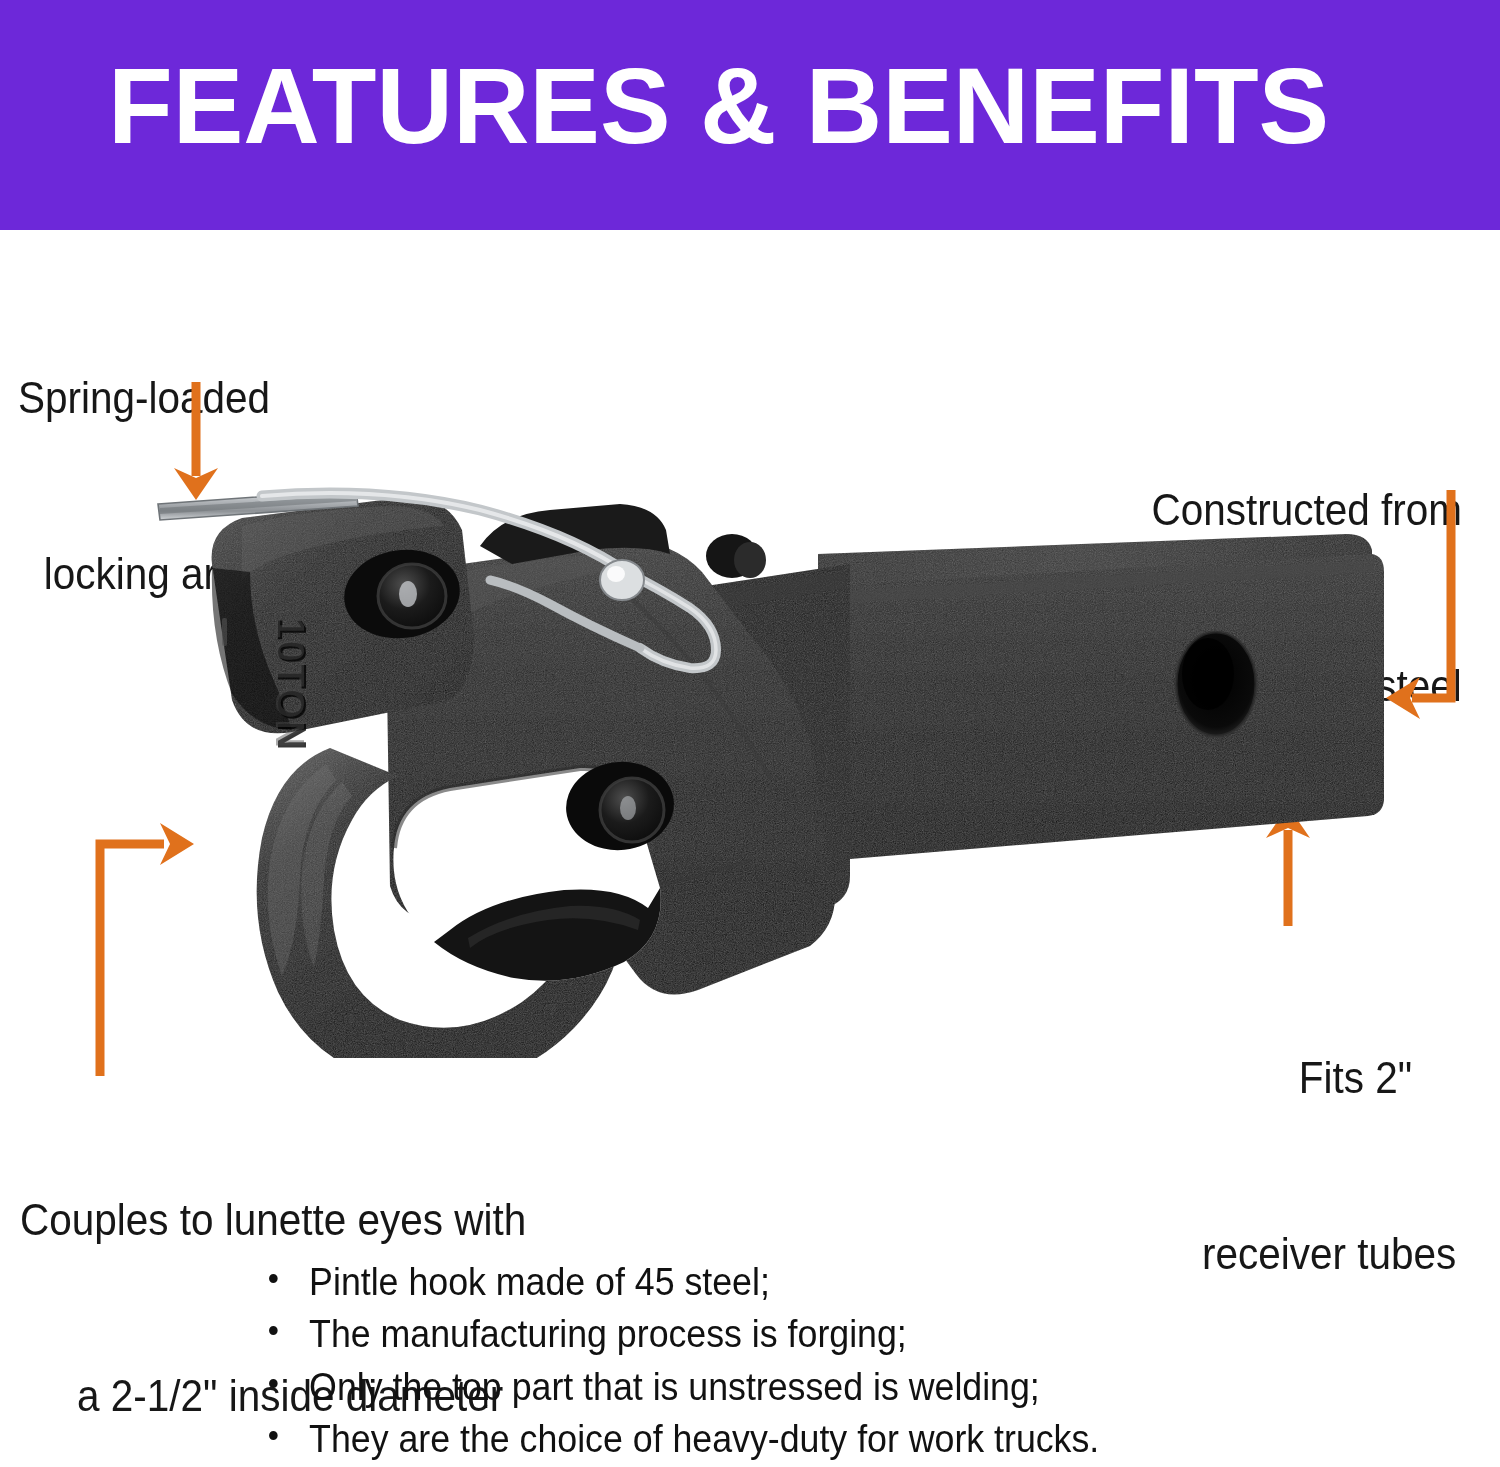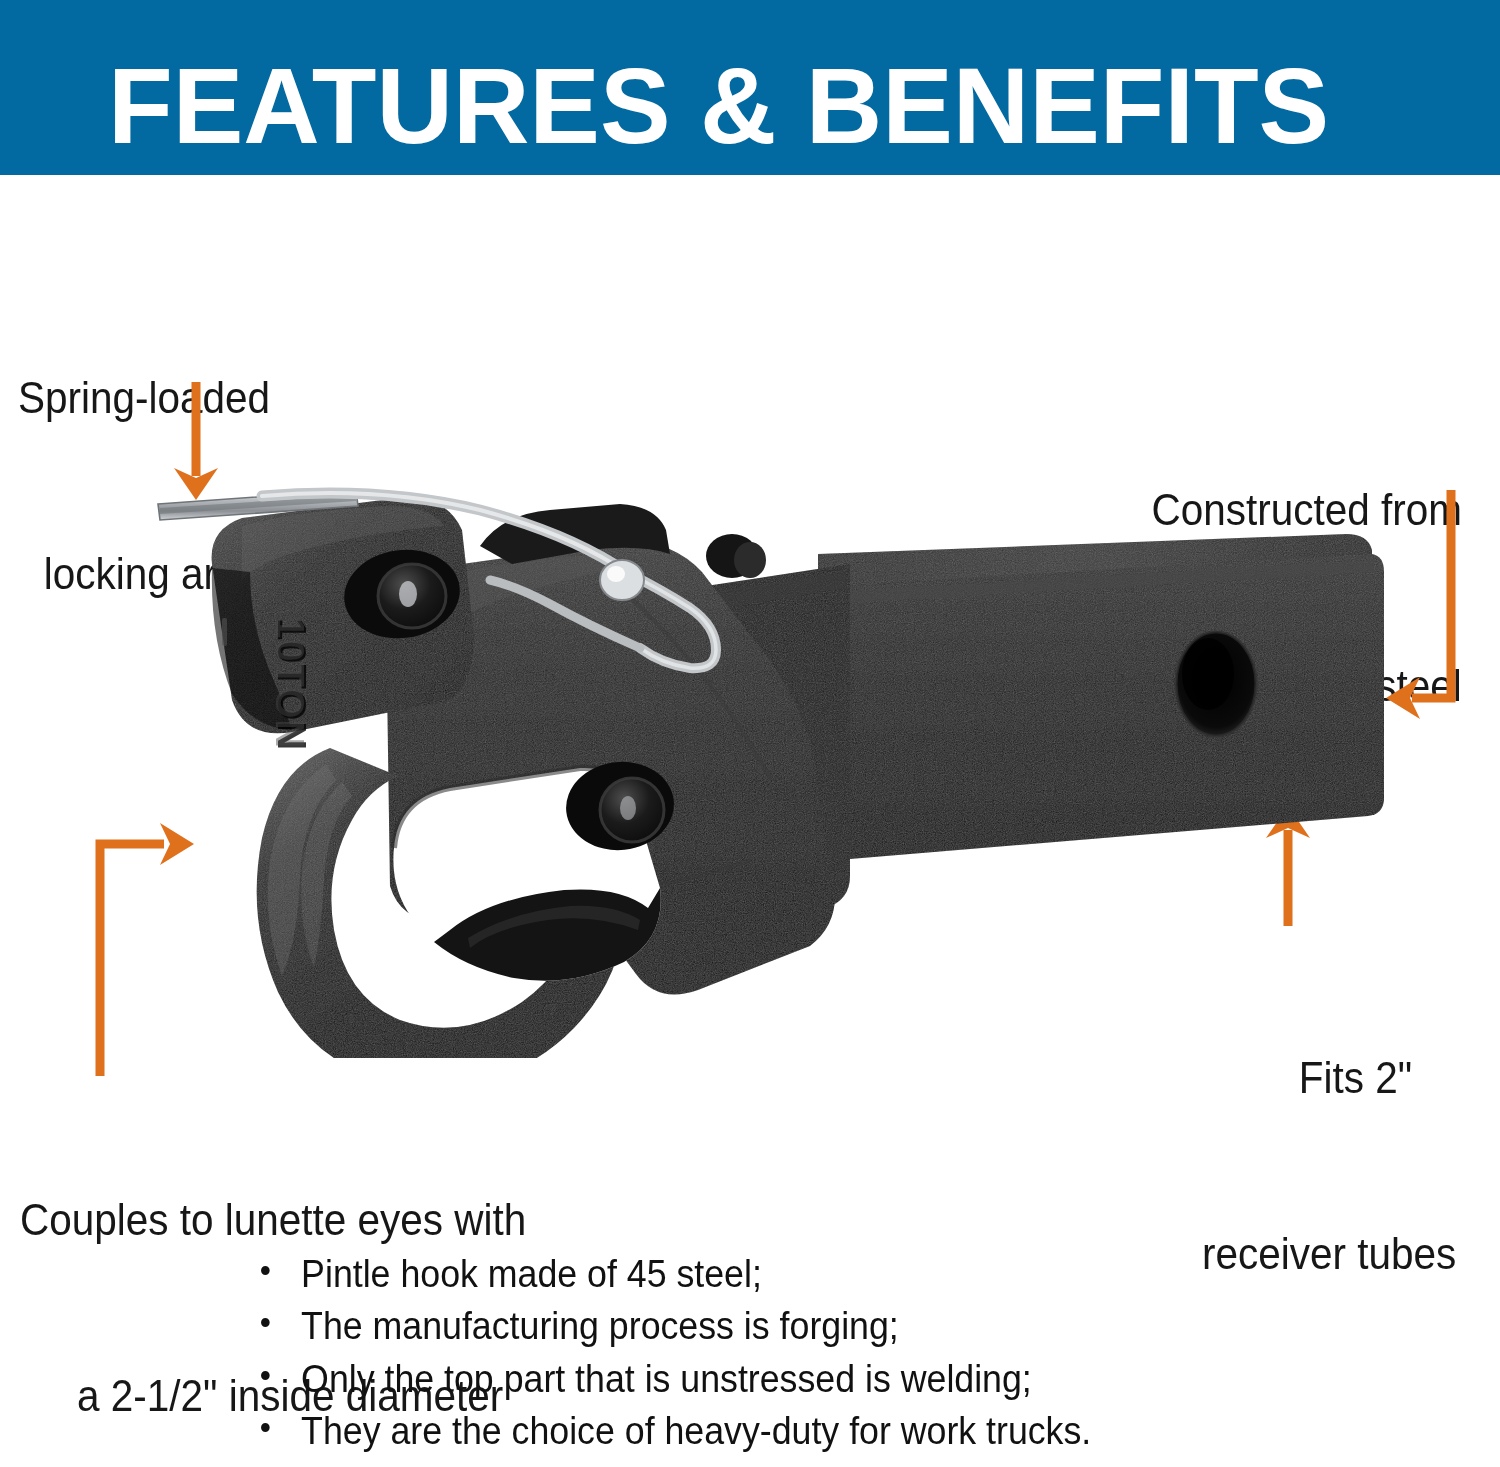--- a/index.html
+++ b/index.html
@@ -6,22 +6,22 @@
   body{
     width:1500px;height:1467px;
     background:#ffffff;
     font-family:"Liberation Sans", sans-serif;
     overflow:hidden;
     position:relative;
   }
 
   
   .header-bar{
-    position:absolute;left:0;top:0;width:1500px;height:175px;
-    background:#0369a1;
+    position:absolute;left:0;top:0;width:1500px;height:230px;
+    background:#6d28d9;
   }
   .header-title{
     position:absolute;left:108px;top:52px;
     font-size:108px;
     font-weight:bold;
     letter-spacing:0px;
     color:#ffffff;
     line-height:1.0;
     white-space:nowrap;
     transform:scaleX(0.98);
@@ -57,21 +57,21 @@
   #arrow-fits{ left:1248px; top:800px; }
 
   
   #product-figure{
     position:absolute;left:150px;top:468px;width:1270px;height:590px;
   }
 
   
   .bullets{
     position:absolute;left:248px;top:1240px;width:1100px;
-    list-style:none;margin:8px;padding:0;
+    list-style:none;margin:16px;padding:0;
   }
   .bullets li{
     position:relative;
     color:#111111;
     font-size:38px;
     line-height:1.38;
     padding-left:48px;
     white-space:nowrap;
     transform:scaleX(0.94);
     transform-origin:left center;

